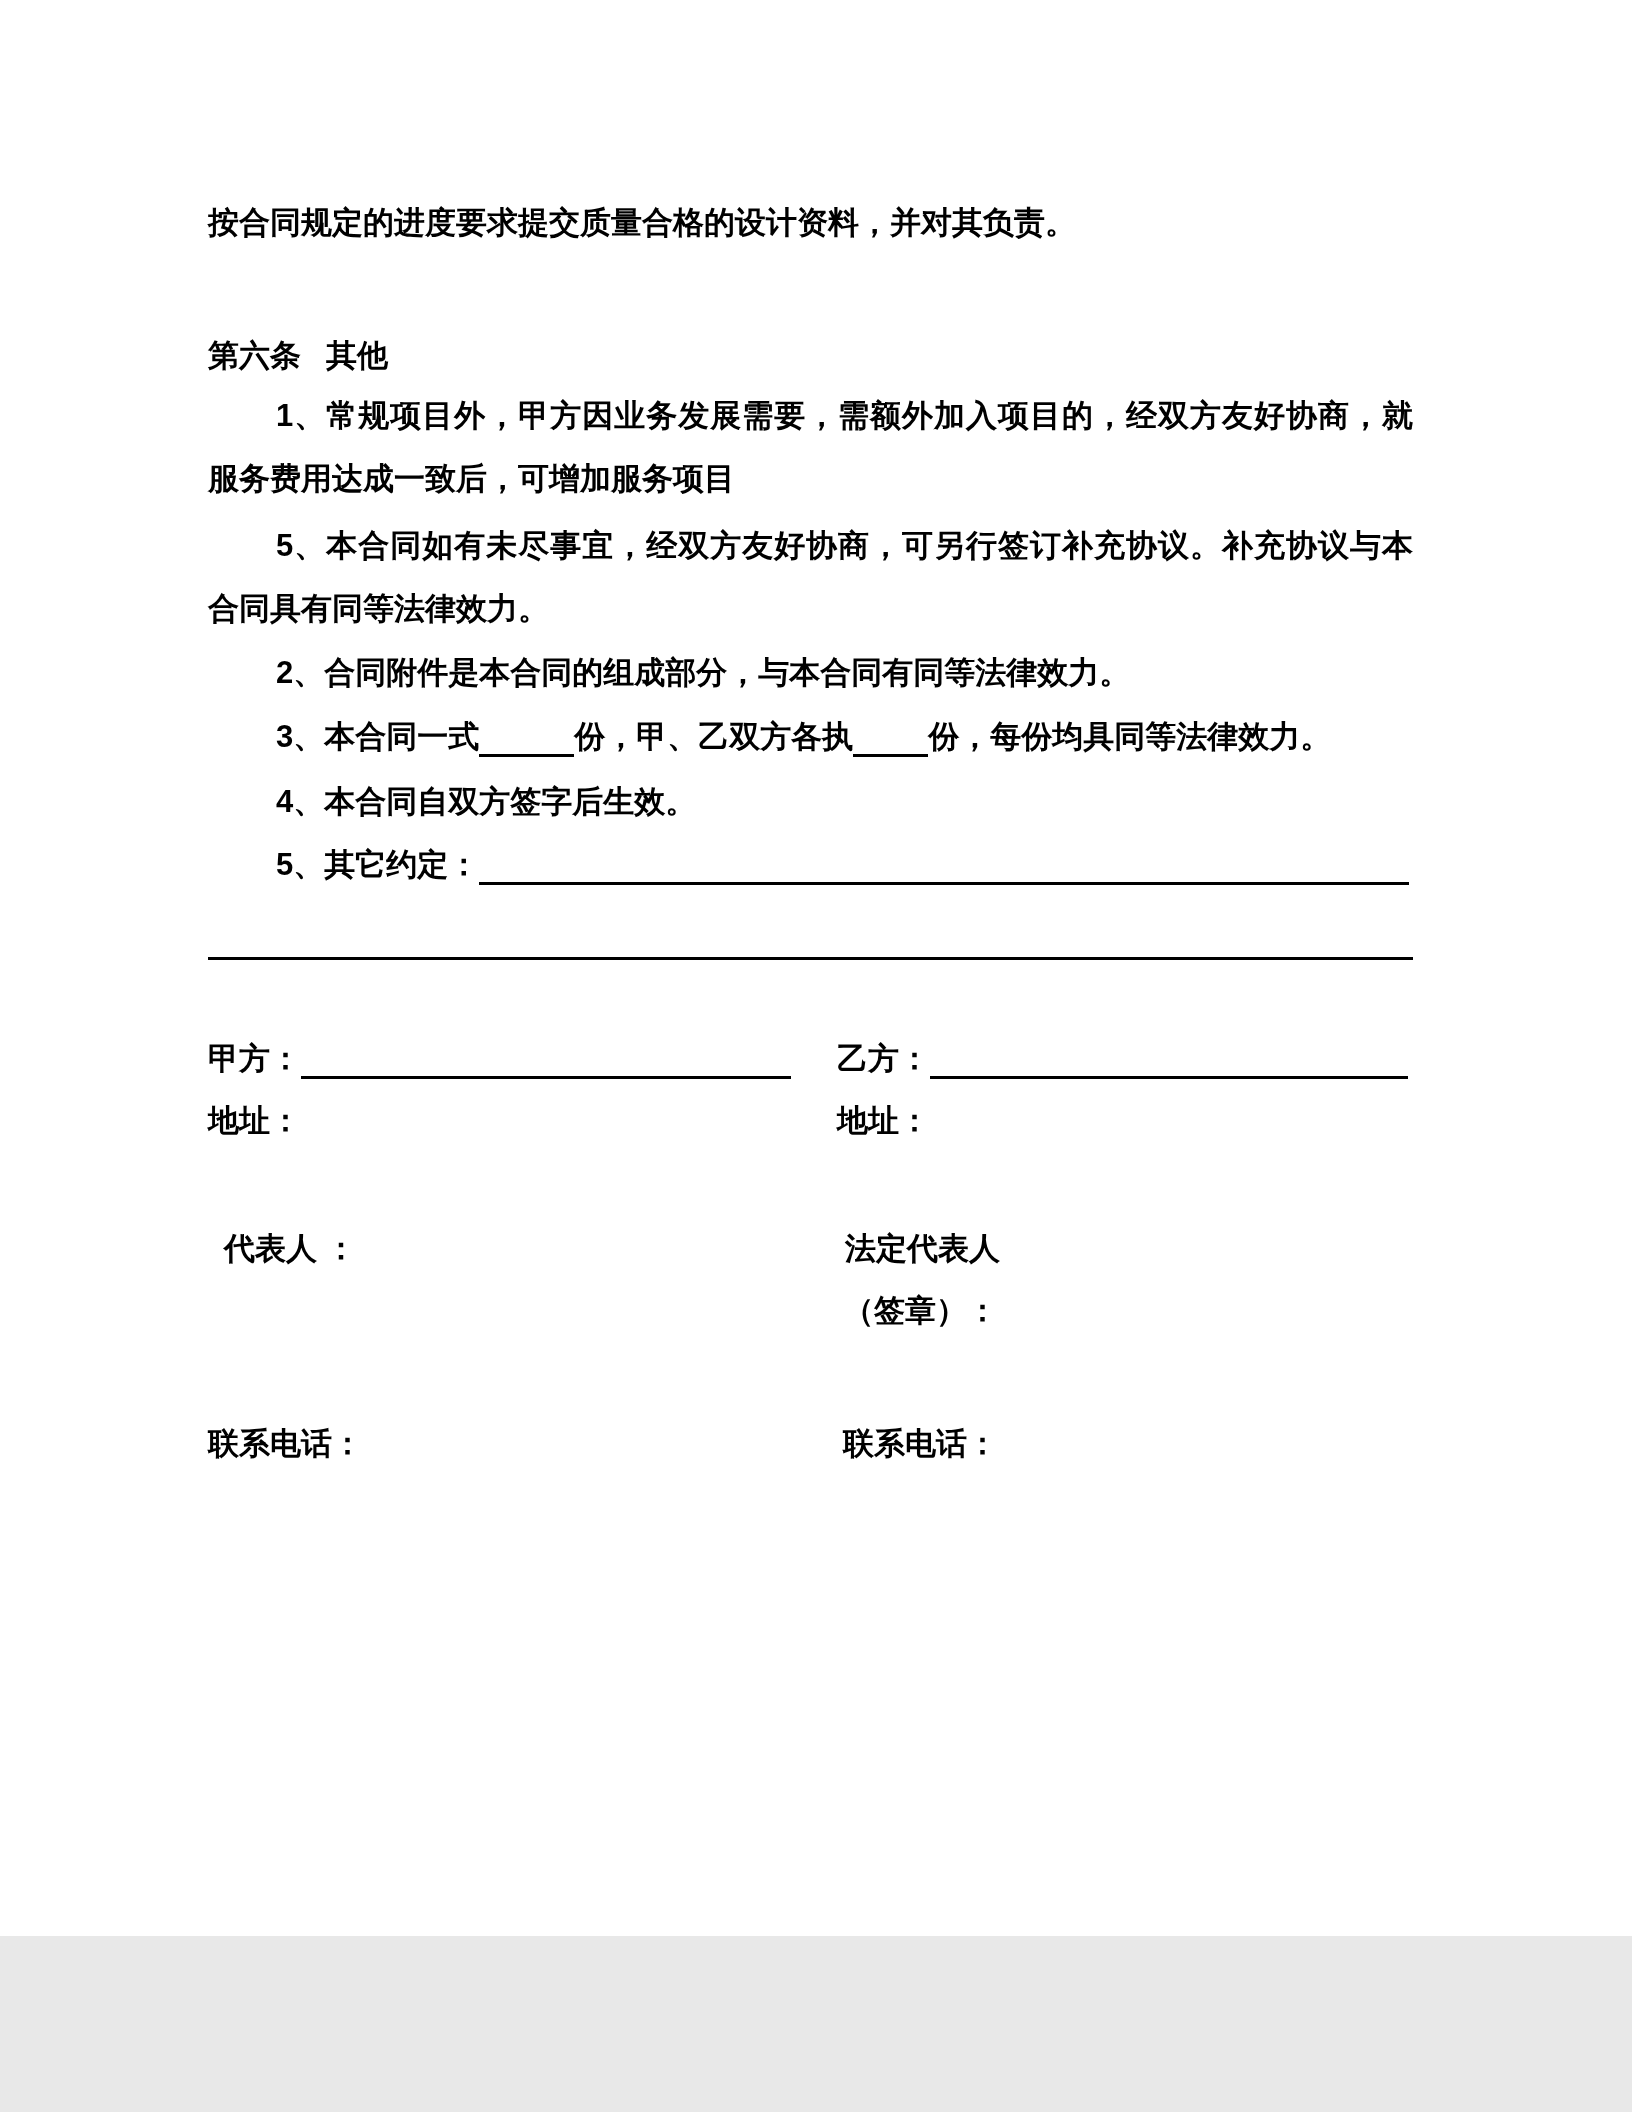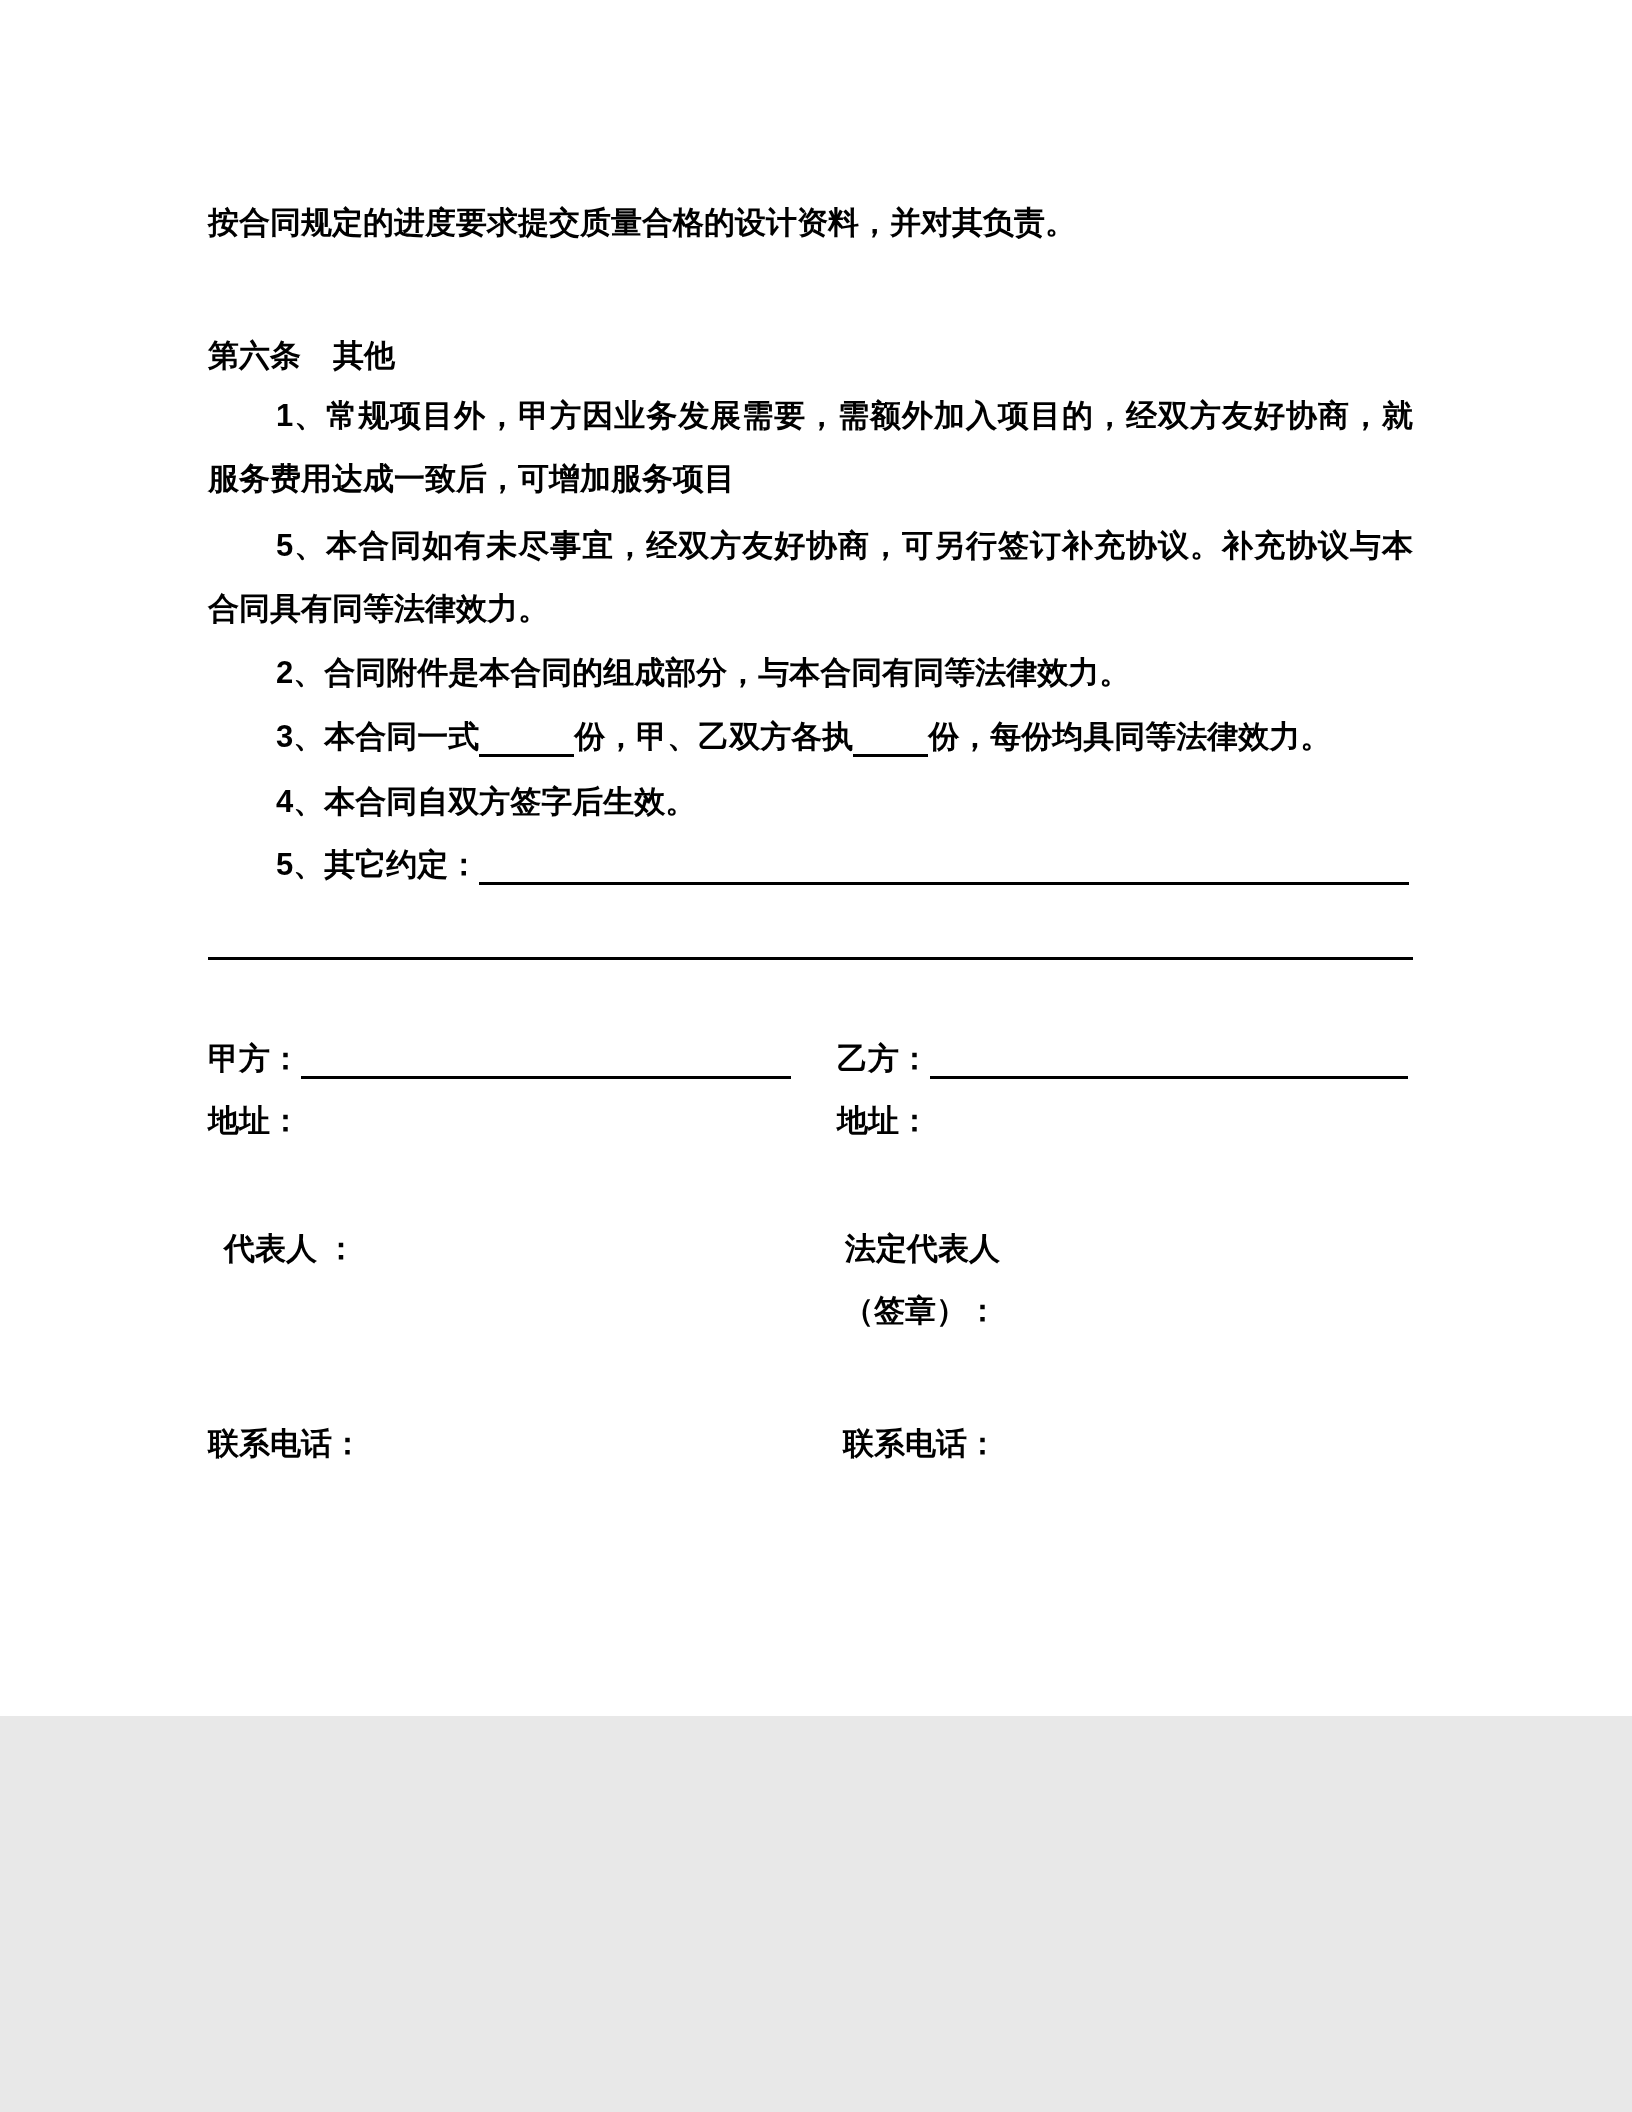--- a/index.html
+++ b/index.html
@@ -1,19 +1,19 @@
 <!DOCTYPE html>
 <html><head>
 <meta charset="utf-8">
 <style>
   html, body { margin: 0; padding: 0; background: #e8e8e8; }
   .page {
     position: relative;
     width: 1632px;
-    height: 1716px;
+    height: 1936px;
     margin: 0 auto;
     background: #ffffff;
     font-family: "Liberation Sans", sans-serif;
     font-weight: 700;
     color: #000000;
     font-size: 31px;
     line-height: 63px;
     overflow: hidden;
   }
   .para {
@@ -34,21 +34,21 @@
   .fullline {
     position: absolute;
     left: 208px;
     width: 1205px;
     border-top: 3px solid #000;
   }
   .sigcell {
     position: absolute;
     white-space: nowrap;
   }
-  .heading-gap { margin-left: 32px; text-align: right; }
+  .heading-gap { margin-left: 25px; text-align: right; }
   .footer {
     position: absolute;
     left: 1350px;
     top: 2013px;
     font-family: "DejaVu Serif", serif;
     font-weight: 400;
     font-size: 26px;
     line-height: 40px;
     color: #1a1a1a;
   }

